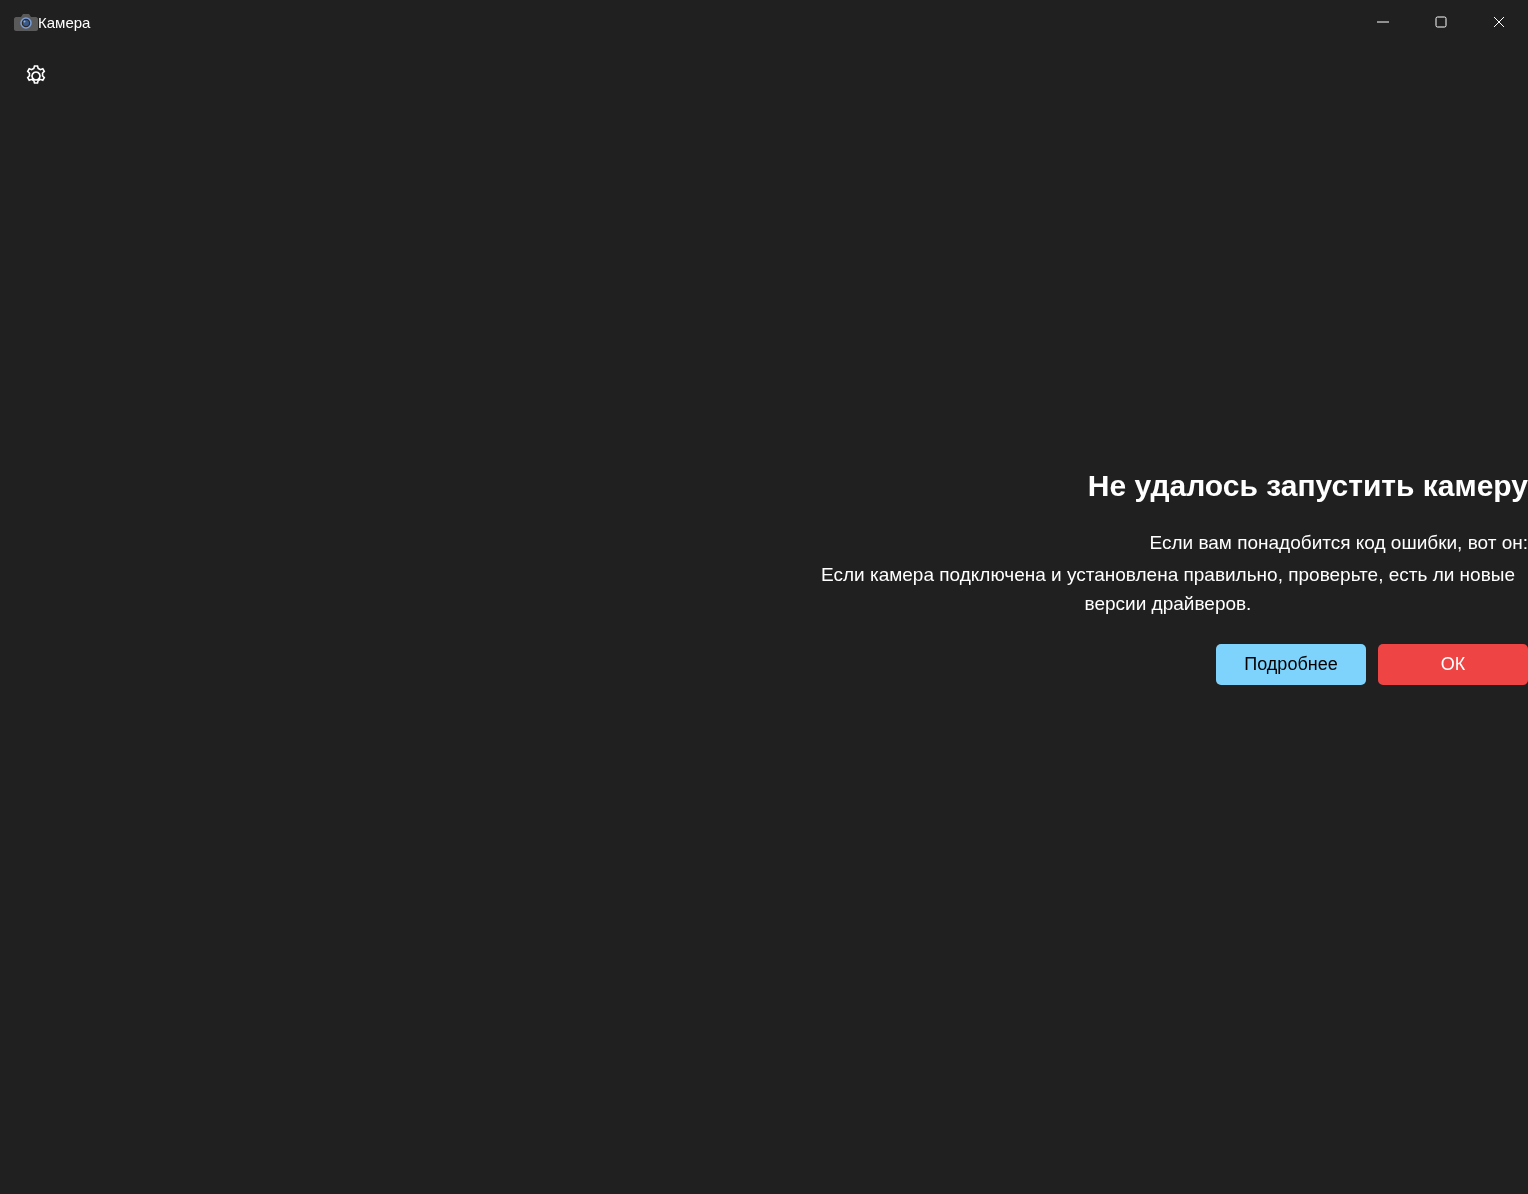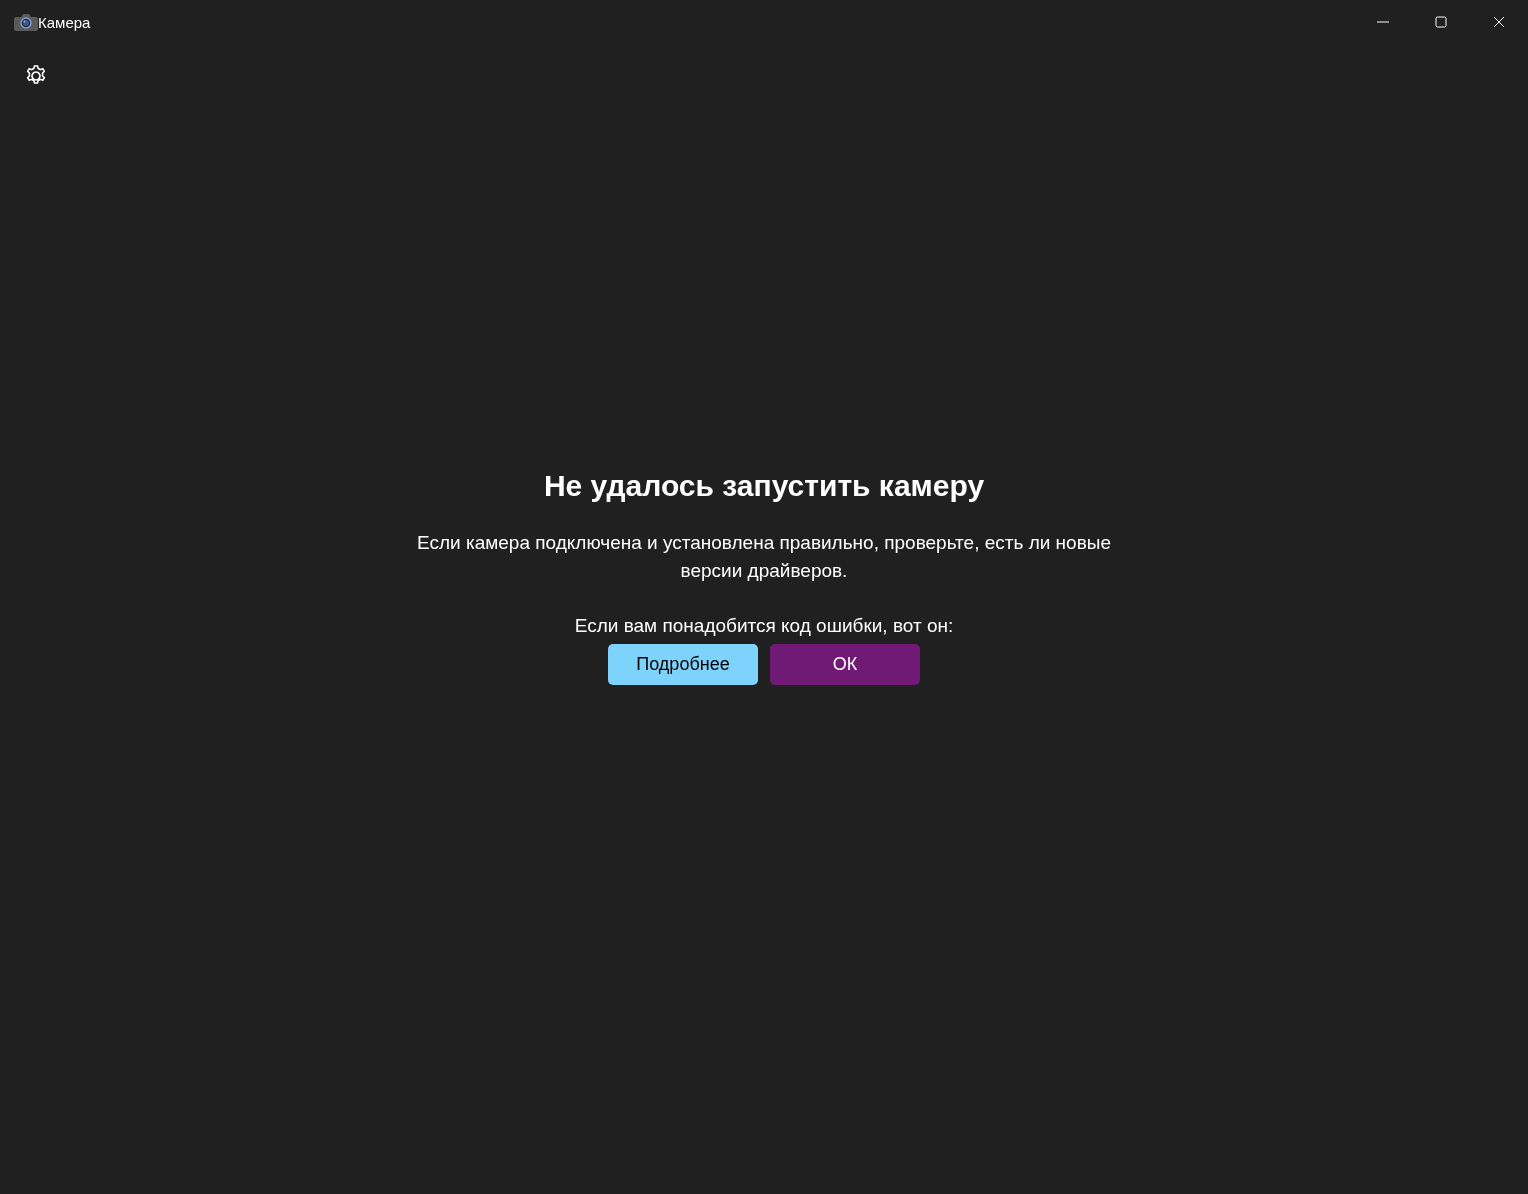--- a/index.html
+++ b/index.html
@@ -71,21 +71,21 @@
       height: 24px;
     }
     .content {
       position: absolute;
       top: 0;
       left: 0;
       right: 0;
       bottom: 0;
       display: flex;
       flex-direction: column;
-      align-items: center;
+      align-items: flex-end;
       justify-content: center;
       padding-bottom: 40px;
     }
     .error-title {
       font-size: 30px;
       font-weight: 600;
       color: #ffffff;
       margin-bottom: 26px;
     }
     .error-msg {
@@ -119,21 +119,21 @@
       border: none;
       font-family: inherit;
       outline: none;
       min-width: 150px;
     }
     .btn-primary {
       background: #7dd3fc;
       color: #000000;
     }
     .btn-secondary {
-      background: #701a75;
+      background: #ef4444;
       color: #ffffff;
     }
   </style>
 </head>
 <body>
 
 <div class="title-bar">
   <div class="title-bar-left">
     <div class="camera-app-icon">
       <svg viewBox="0 0 24 20" xmlns="http://www.w3.org/2000/svg">
@@ -167,19 +167,19 @@
 </div>
 
 <div class="settings-btn">
   <svg viewBox="0 0 24 24">
     <path fill="none" stroke="#ffffff" stroke-width="1.6" d="M12 8 a4 4 0 1 0 0.001 0 Z M12 2 l1.5 0 l0.7 2.5 a8 8 0 0 1 2.1 1.2 l2.5 -0.9 l1.5 2.6 l-1.8 1.9 a8 8 0 0 1 0 2.4 l1.8 1.9 l-1.5 2.6 l-2.5 -0.9 a8 8 0 0 1 -2.1 1.2 l-0.7 2.5 l-3 0 l-0.7 -2.5 a8 8 0 0 1 -2.1 -1.2 l-2.5 0.9 l-1.5 -2.6 l1.8 -1.9 a8 8 0 0 1 0 -2.4 l-1.8 -1.9 l1.5 -2.6 l2.5 0.9 a8 8 0 0 1 2.1 -1.2 l0.7 -2.5 Z"></path>
   </svg>
 </div>
 
 <div class="content">
   <h1 class="error-title">Не удалось запустить камеру</h1>
+  <p class="error-msg error-msg-2">Если вам понадобится код ошибки, вот он:</p>
   <p class="error-msg error-msg-1">Если камера подключена и установлена правильно, проверьте, есть ли новые версии драйверов.</p>
-  <p class="error-msg error-msg-2">Если вам понадобится код ошибки, вот он:</p>
   <div class="button-row">
     <button class="btn btn-primary">Подробнее</button>
     <button class="btn btn-secondary">ОК</button>
   </div>
 </div>
 
 </body></html>

